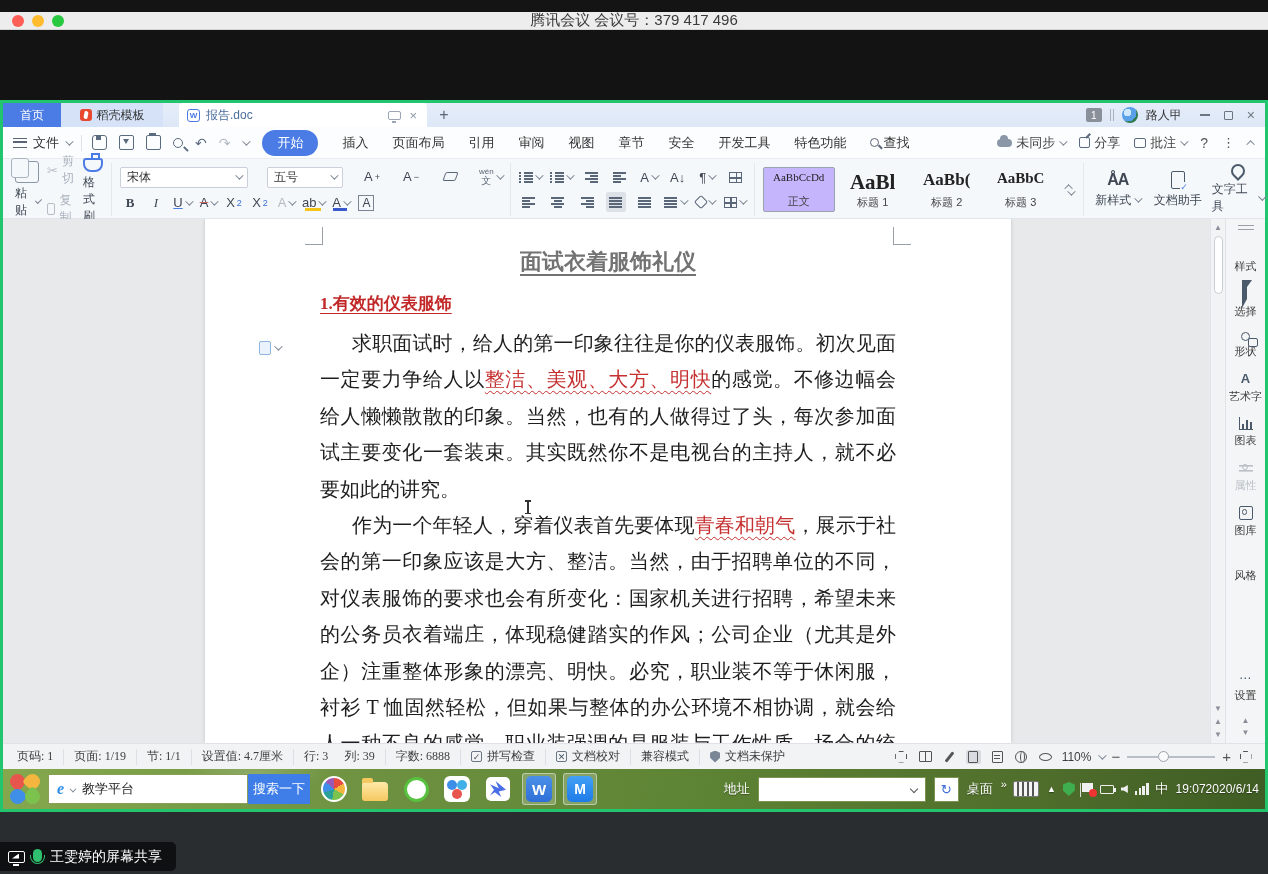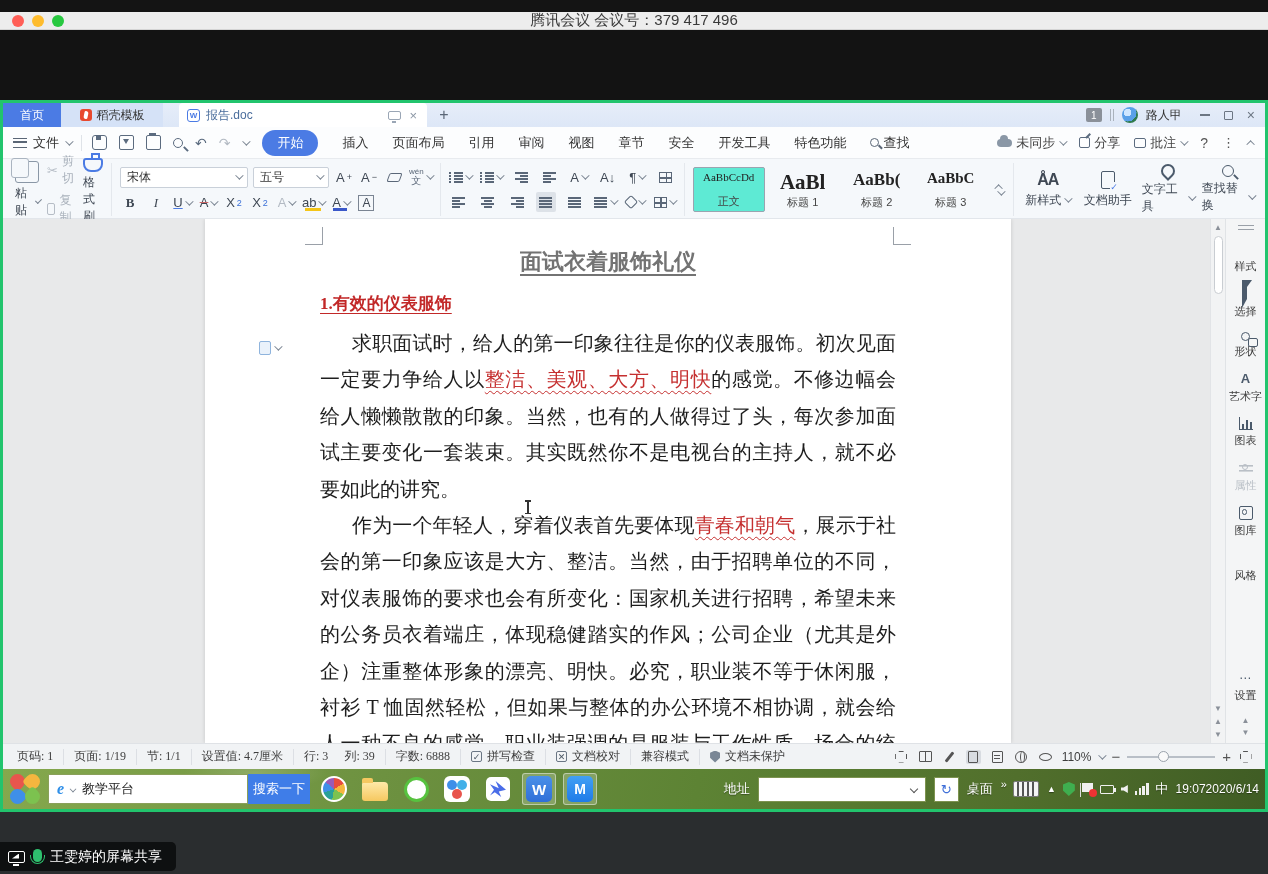--- a/index.html
+++ b/index.html
@@ -113,21 +113,21 @@
   .al-j { background-size:13px 2px,13px 2px,13px 2px,13px 2px; background-position:0 0,0 3px,0 6px,0 9px; }
   .ic-list { background-size:9px 2px,9px 2px,9px 2px,9px 2px; background-position:right 0,right 3px,right 6px,right 9px; position:relative; }
   .ic-list::before { content:""; position:absolute; left:0; top:0; width:2px; height:11px; background-image:linear-gradient(#5a6778 0 2px,transparent 2px 3px); background-size:2px 3px; }
   .grid-ic { width:13px; height:11px; border:1.5px solid #5a6778; position:relative; }
   .grid-ic::before { content:""; position:absolute; left:50%; top:0; bottom:0; width:1.5px; background:#5a6778; }
   .grid-ic::after { content:""; position:absolute; top:50%; left:0; right:0; height:1.5px; background:#5a6778; }
   .diam { width:10px; height:10px; border:1.6px solid #5a6778; transform:rotate(45deg); border-radius:2px; }
   
   .gal { display:flex; align-items:stretch; gap:2px; padding:2px 0; }
   .gitem { width:72px; display:flex; flex-direction:column; align-items:center; justify-content:space-between; padding:3px 2px 2px; }
-  .gitem.sel { background:#5eead4; border:1px solid #9aa4b0; border-radius:2px; }
+  .gitem.sel { background:#c4b5fd; border:1px solid #9aa4b0; border-radius:2px; }
   .gprev { font-family:"Liberation Serif","DejaVu Serif",serif; color:#222; white-space:nowrap; overflow:hidden; }
   .gp0 { font-size:11px; } .gp1 { font-size:21px; font-weight:bold; } .gp2 { font-size:17px; font-weight:bold; } .gp3 { font-size:15px; font-weight:bold; }
   .gname { font-size:11px; color:#444; }
   .galscroll { display:flex; flex-direction:column; justify-content:space-between; padding:4px 2px; }
   
   .rbig { display:flex; flex-direction:column; align-items:center; justify-content:center; gap:3px; min-width:52px; }
   .rbl { display:flex; align-items:center; gap:3px; }
   .nA { font-size:16px; letter-spacing:-1px; color:#3f4854; font-weight:bold; }
   .doc-ic { width:14px; height:18px; border:1.7px solid #4b5a6b; border-radius:2px; position:relative; }
   .doc-ic::after { content:"✓"; position:absolute; right:-4px; bottom:-4px; font-size:9px; color:#4b7be4; background:#f5f8fb; }
@@ -377,21 +377,21 @@
             </span>
         </div>
         <div class="stack">
           <span class="bi-brush"></span>
           <span>格式刷</span>
         </div>
       </div>
 
       <div class="rgrp">
         <div class="fcol">
-          <div style="display:flex; gap:5px; align-items:center">
+          <div style="display:flex; gap:19px; ">
             <div class="selbox" style="width:128px">
                 <span>宋体</span>
                 <span class="chv"></span>
               </div>
             <div class="selbox" style="width:76px">
                 <span>五号</span>
                 <span class="chv"></span>
               </div>
             <span class="fbtn">A<span class="sup" style="color:#3f4854">+</span></span>
             <span class="fbtn">A<span class="sup" style="color:#3f4854">−</span></span>

